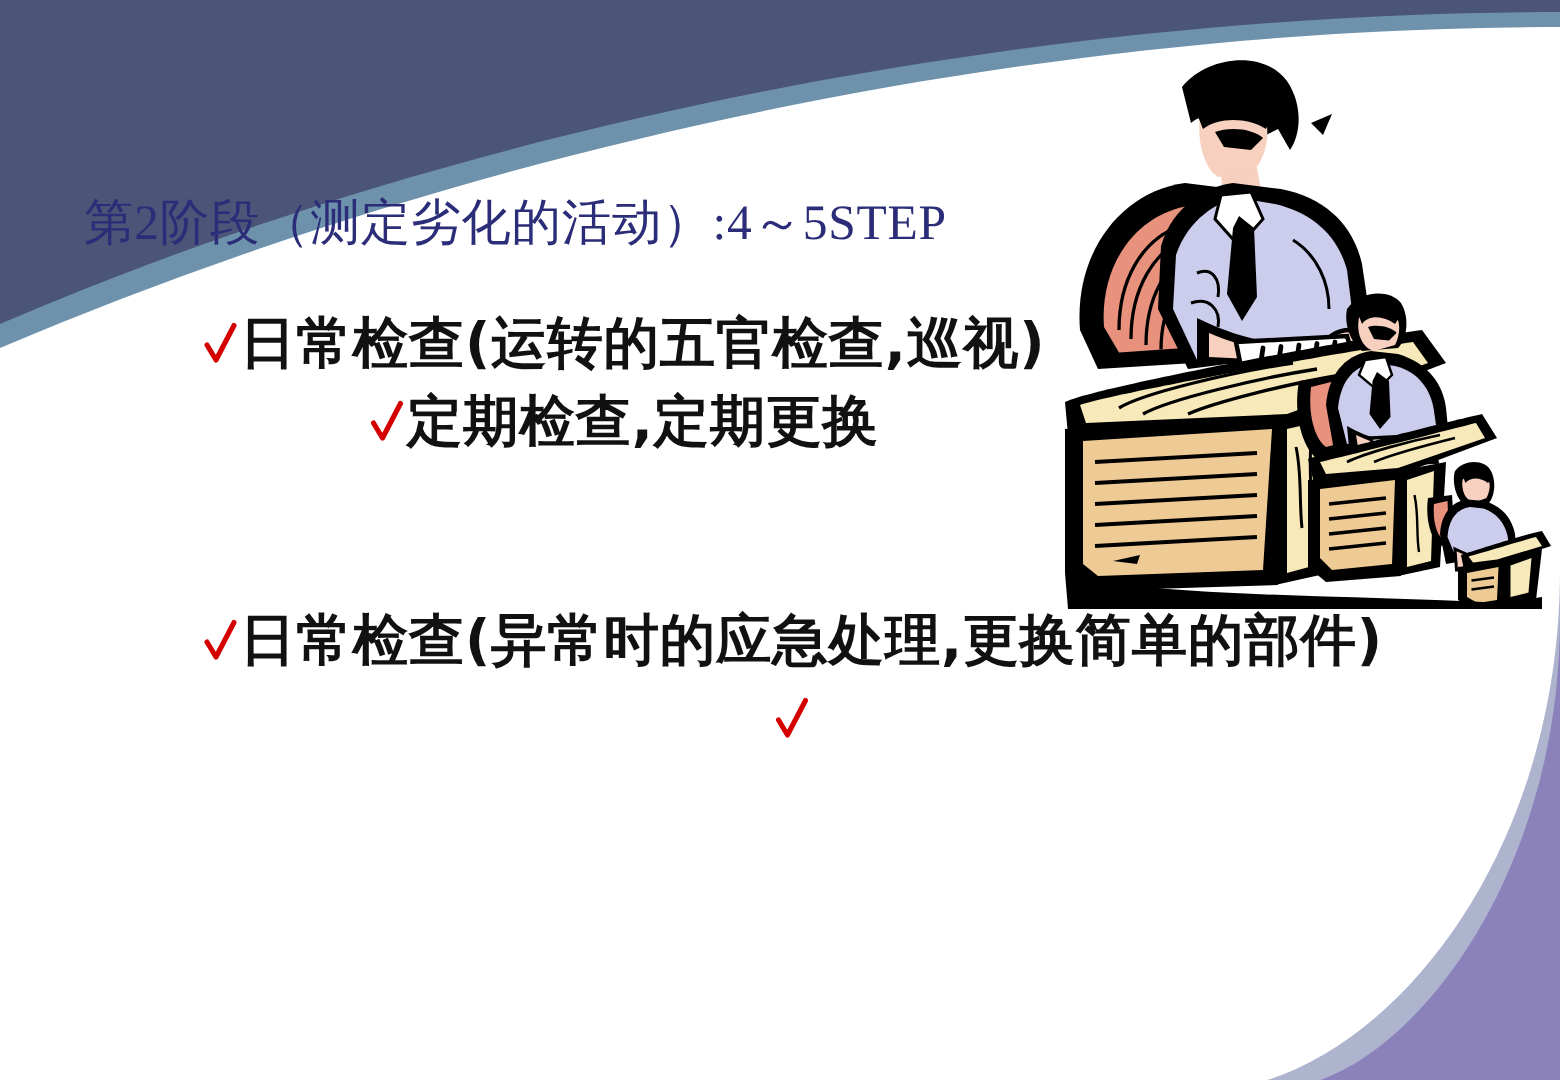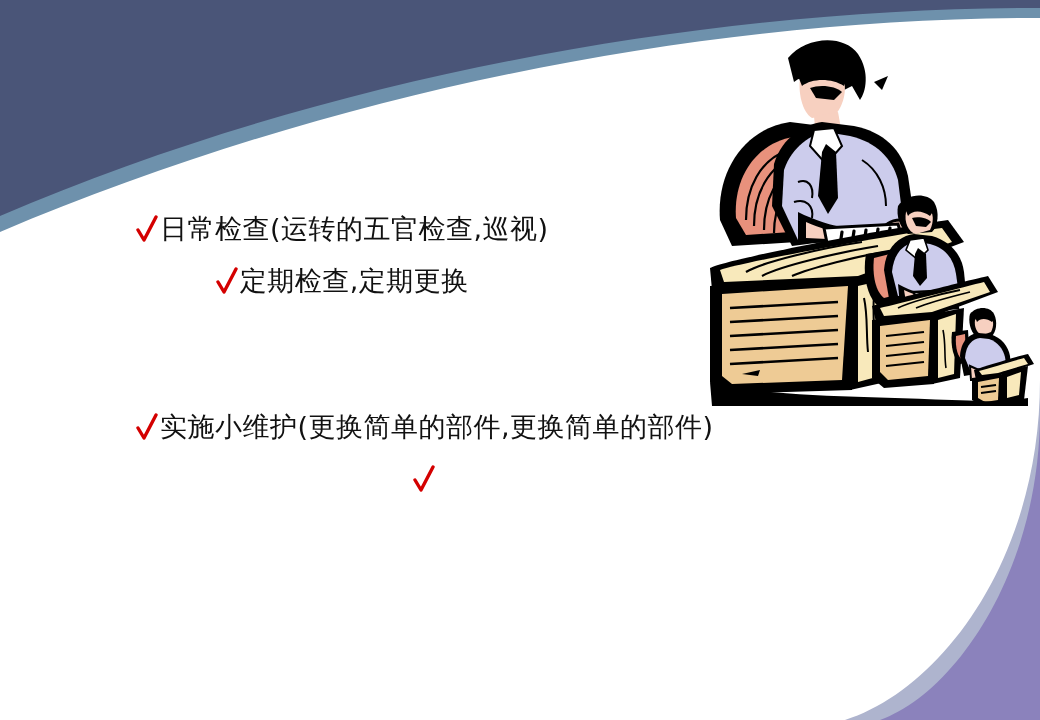--- a/index.html
+++ b/index.html
@@ -53,23 +53,23 @@
     width: 22px;
     height: 34px;
     margin-right: 2px;
     position: relative;
     top: 1px;
   }
   .check-icon svg { display: block; }
 
   .bullet-text {
     font-family: "DejaVu Sans", "Liberation Sans", sans-serif;
-    font-size: 27px;
+    font-size: 37px;
     line-height: 34px;
-    font-weight: 400;
+    font-weight: 700;
     color: #111111;
     letter-spacing: 0.5px;
   }
 
   #clipart {
     position: absolute;
     left: 702px;
     top: 30px;
     width: 336px;
     height: 376px;
@@ -85,20 +85,21 @@
 
     <path d="M 0,0 L 1040,0 L 1040,18 C 700,18 330,92 0,232 Z" fill="#6e91ac"></path>
 
     <path d="M 0,0 L 1040,0 L 1040,8 C 700,8 320,78 0,216 Z" fill="#4a5578"></path>
 
     <path d="M 1040,380 C 1040,560 940,690 845,720 L 1040,720 Z" fill="#aeb4ce"></path>
 
     <path d="M 1040,412 C 1040,575 952,695 880,720 L 1040,720 Z" fill="#8b82bc"></path>
   </svg>
 
+  <div id="slide-title">第2阶段（测定劣化的活动）:4～5STEP</div>
 
   <div class="bullet-group" id="bullet-group-upper">
 
     <div class="bullet-row">
       <span class="check-icon">
         <svg width="22" height="34" viewBox="0 0 22 34">
           <path d="M2 17 L8 27 L20 4" stroke="#d40000" stroke-width="3.4" fill="none" stroke-linecap="round" stroke-linejoin="round"></path>
         </svg>
       </span>
       <span class="bullet-text">日常检查(运转的五官检查,巡视)</span>
@@ -116,21 +117,21 @@
   </div>
 
   <div class="bullet-group" id="bullet-group-lower">
 
     <div class="bullet-row">
       <span class="check-icon">
         <svg width="22" height="34" viewBox="0 0 22 34">
           <path d="M2 17 L8 27 L20 4" stroke="#d40000" stroke-width="3.4" fill="none" stroke-linecap="round" stroke-linejoin="round"></path>
         </svg>
       </span>
-      <span class="bullet-text">实施小维护(更换简单的部件,更换简单的部件)</span>
+      <span class="bullet-text">日常检查(异常时的应急处理,更换简单的部件)</span>
     </div>
 
 
 
     <div class="bullet-row">
       <span class="check-icon">
         <svg width="22" height="34" viewBox="0 0 22 34">
           <path d="M2 17 L8 27 L20 4" stroke="#d40000" stroke-width="3.4" fill="none" stroke-linecap="round" stroke-linejoin="round"></path>
         </svg>
       </span>

